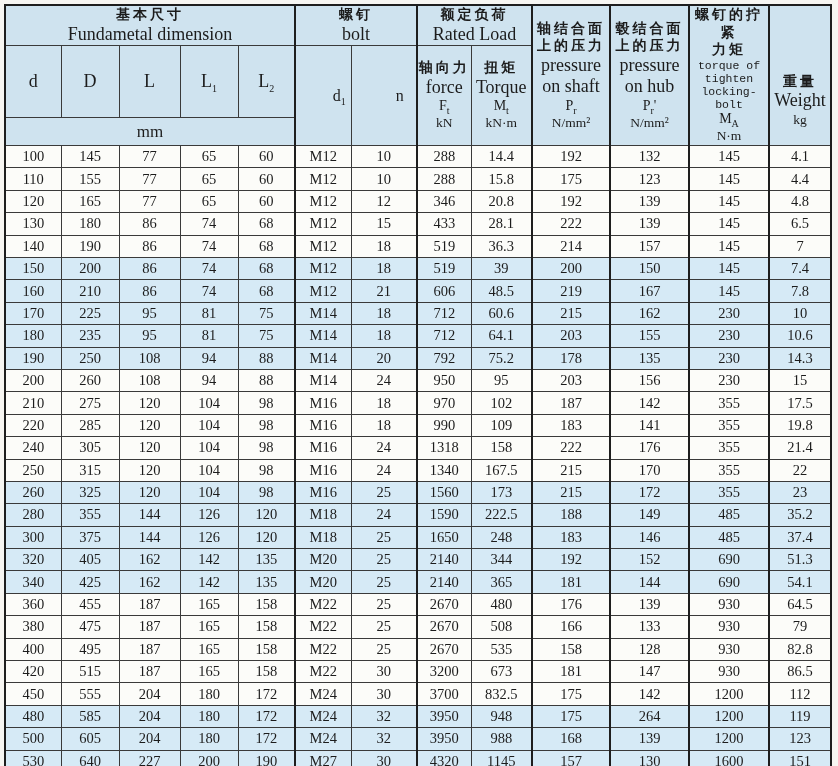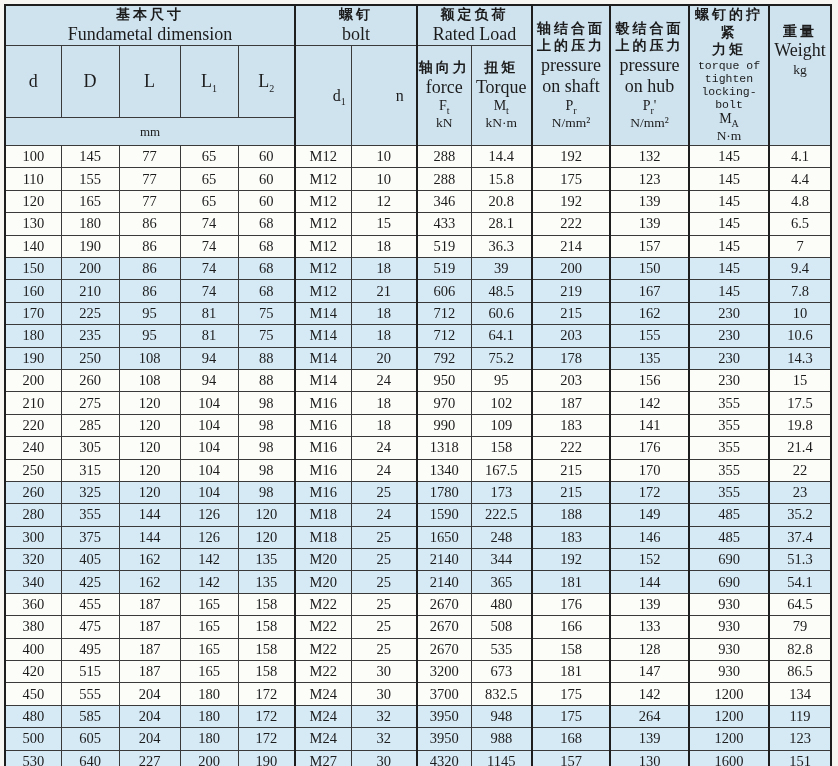--- a/index.html
+++ b/index.html
@@ -19,32 +19,32 @@
   }
   col.c1{width:56px}col.c2{width:58px}col.c3{width:61px}col.c4{width:58px}
   col.c5{width:57px}col.c6{width:56px}col.c7{width:66px}col.c8{width:54px}
   col.c9{width:61px}col.c10{width:78px}col.c11{width:79px}col.c12{width:80px}
   col.c13{width:62px}
   col.sec{border-right:2px solid #1e1e1e;}
   th,td{border:1px solid #3a3a3a;text-align:center;vertical-align:middle;padding:0;}
   thead th{background:#cfe3ef;font-weight:normal;}
   .h-top{height:38px;}
   .h-mid{height:44px;}
-  .h-unit{height:26px;font-size:13px;}
+  .h-unit{height:26px;font-size:17px;}
   .zh{font-weight:bold;font-size:14px;letter-spacing:3px;line-height:1.25;}
   .en{font-size:18px;line-height:1.2;}
   .en-sm{font-size:11.5px;line-height:1.15;font-family:Liberation Mono, monospace;}
   .letter{font-size:18px;}
   .letter-sm{font-size:16px;padding-left:32px;}
   sub{font-size:10px;line-height:0;}
   .stack{display:flex;flex-direction:column;justify-content:center;height:100%;}
   .stack > span{display:block;}
   .sym{font-size:14px;line-height:1.2;}
   .unit{font-size:13.5px;line-height:1.25;}
-  .spread{display:flex;flex-direction:column;justify-content:flex-start;height:106px;}
+  .spread{display:flex;flex-direction:column;justify-content:flex-end;height:106px;}
   tbody td{height:21.4px;line-height:21px;font-size:14.5px;background:#fcfcf9;}
   tbody tr.hl td{background:#d6eaf6;}
   tbody tr.group-start td{border-top:1.5px solid #272727;}
 </style>
 </head>
 <body>
 
 <div class="sheet">
 <table>
   <colgroup>
@@ -234,21 +234,21 @@
           <td>86</td>
           <td>74</td>
           <td>68</td>
           <td>M12</td>
           <td>18</td>
           <td>519</td>
           <td>39</td>
           <td>200</td>
           <td>150</td>
           <td>145</td>
-          <td>9.4</td>
+          <td>7.4</td>
         </tr>
         <tr class="hl">
           <td>160</td>
           <td>210</td>
           <td>86</td>
           <td>74</td>
           <td>68</td>
           <td>M12</td>
           <td>21</td>
           <td>606</td>
@@ -379,21 +379,21 @@
           <td>22</td>
         </tr>
         <tr class="hl group-start">
           <td>260</td>
           <td>325</td>
           <td>120</td>
           <td>104</td>
           <td>98</td>
           <td>M16</td>
           <td>25</td>
-          <td>1780</td>
+          <td>1560</td>
           <td>173</td>
           <td>215</td>
           <td>172</td>
           <td>355</td>
           <td>23</td>
         </tr>
         <tr class="hl">
           <td>280</td>
           <td>355</td>
           <td>144</td>
@@ -519,21 +519,21 @@
           <td>204</td>
           <td>180</td>
           <td>172</td>
           <td>M24</td>
           <td>30</td>
           <td>3700</td>
           <td>832.5</td>
           <td>175</td>
           <td>142</td>
           <td>1200</td>
-          <td>134</td>
+          <td>112</td>
         </tr>
         <tr class="hl group-start">
           <td>480</td>
           <td>585</td>
           <td>204</td>
           <td>180</td>
           <td>172</td>
           <td>M24</td>
           <td>32</td>
           <td>3950</td>

